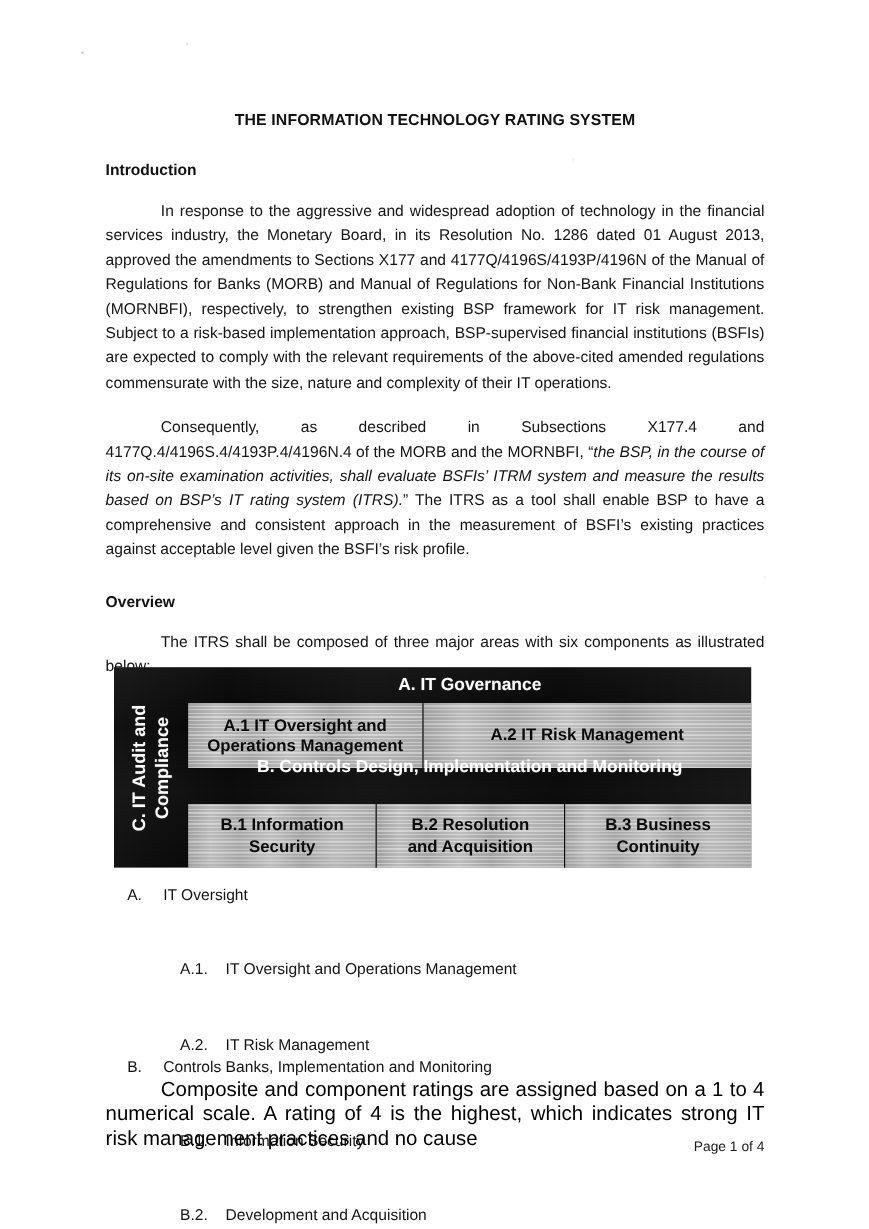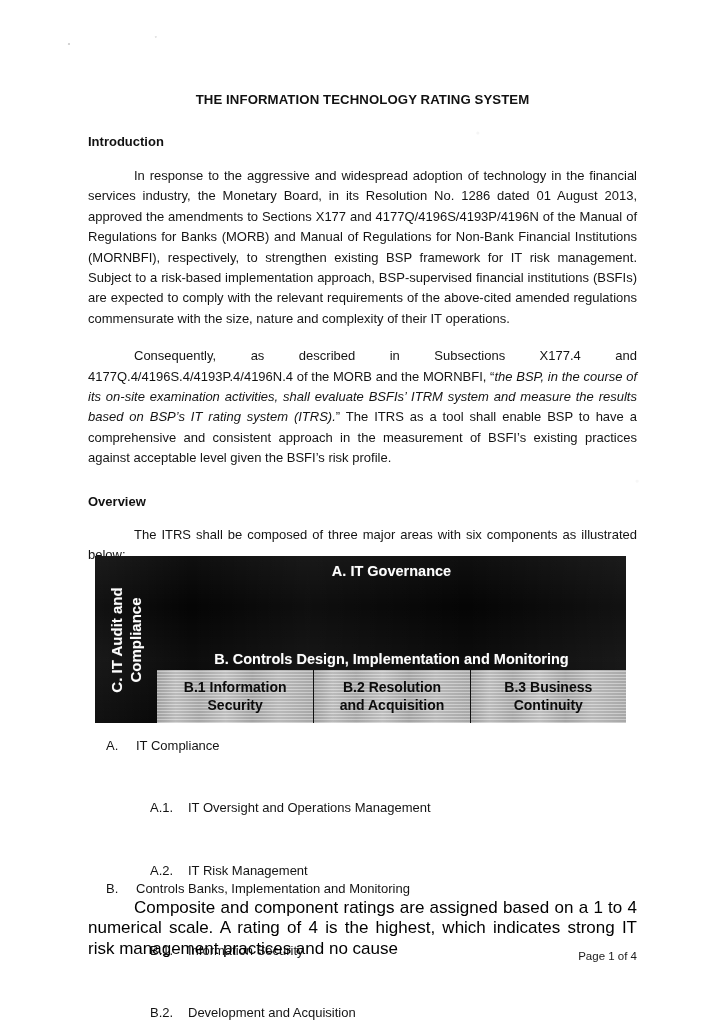--- a/index.html
+++ b/index.html
@@ -123,21 +123,21 @@
     left: 0; right: 0;
     display: flex;
     align-items: center;
     justify-content: center;
     color: #fdfdfd;
     font-weight: bold;
     font-size: 14.5px;
     text-shadow: 0 0 1px rgba(255,255,255,.3);
   }
   .band-a  { top: 0;    height: 30px; }
-  .band-b  { top: 88px; height: 30px; }
+  .band-b  { top: 68px; height: 30px; }
 
   .row-grey {
     position: absolute;
     left: 0; right: 0;
     display: flex;
   }
   .row-a { top: 30px;  height: 54px; }
   .row-b { top: 114px; height: 53px; }
 
   .cell {
@@ -239,20 +239,31 @@
         <div class="vtext">
           <span>C.  IT Audit and</span><br>
           <span>Compliance</span>
         </div>
       </div>
 
       <div class="right-col">
 
         <div class="band-dark band-a">A.  IT Governance</div>
 
+        <div class="row-grey row-a">
+          <div class="cell cell-a1">
+            <span>
+              <span>A.1  IT Oversight and</span><br>
+              <span>Operations Management</span>
+            </span>
+          </div>
+          <div class="cell cell-a2">
+            <span>A.2  IT Risk Management</span>
+          </div>
+        </div>
 
         <div class="band-dark band-b">B.  Controls Design, Implementation and Monitoring</div>
 
         <div class="row-grey row-b">
           <div class="cell cell-b">
             <span>
               <span>B.1  Information</span><br>
               <span>Security</span>
             </span>
           </div>
@@ -270,21 +281,21 @@
           </div>
         </div>
 
       </div>
     </div>
   </div>
 
   <div class="outline">
     <div class="lvl1">
       <span class="marker">A.</span>
-      <span>IT Compliance</span>
+      <span>IT Oversight</span>
     </div>
     <div class="lvl2">
       <span class="marker">A.1.</span>
       <span>IT Oversight and Operations Management</span>
     </div>
     <div class="lvl2">
       <span class="marker">A.2.</span>
       <span>IT Risk Management</span>
     </div>
     <div class="lvl1">

